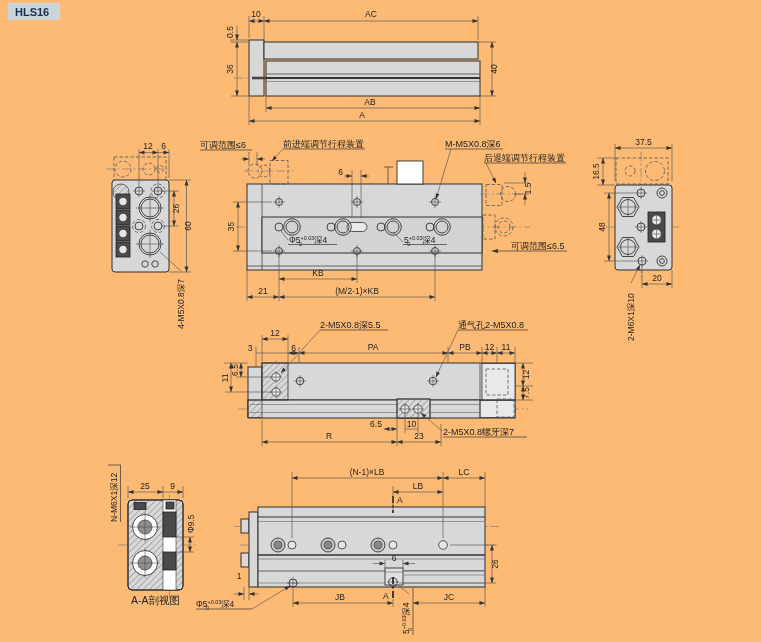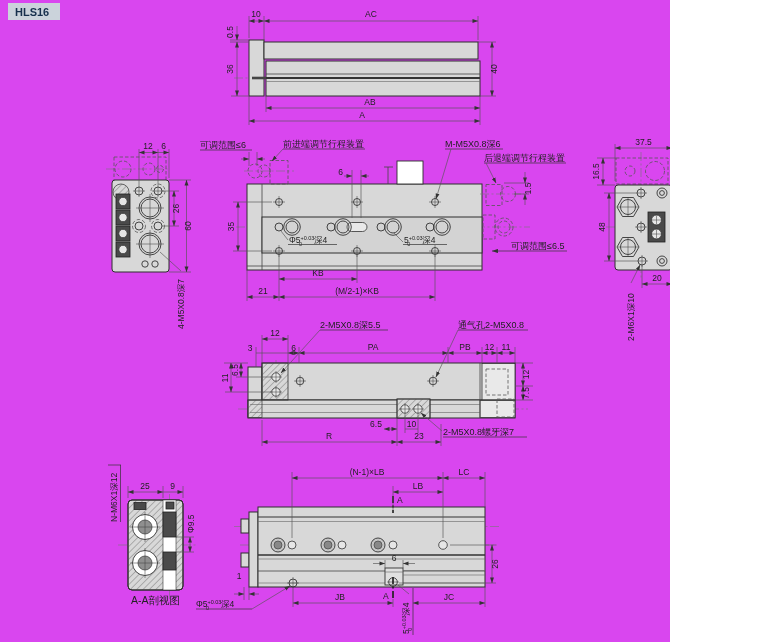--- a/index.html
+++ b/index.html
@@ -1,16 +1,16 @@
 <!DOCTYPE html>
 <html><head>
 <meta charset="utf-8">
 <style>
   html,body{margin:0;padding:0;background:#fff;}
-  .stage{position:relative;width:670px;height:642px;background:#d946ef;overflow:hidden;}
+  .stage{position:relative;width:761px;height:642px;background:#fdba74;overflow:hidden;}
   svg text{font-family:"Liberation Sans","DejaVu Sans",sans-serif;}
   .t{font-size:8.5px;fill:#222;}
   .tc{font-size:9px;fill:#222;}
   .tol{font-size:5.5px;}
   .cap{font-size:10.5px;fill:#222;}
   .hdr{font-size:11px;font-weight:bold;fill:#17304d;}
   .fB{fill:#d8d8d8;stroke:#2e2e2e;stroke-width:1;}
   .fB2{fill:#e9e9e9;stroke:#2e2e2e;stroke-width:.8;}
   .fW{fill:#fff;stroke:#2e2e2e;stroke-width:.9;}
   .o8{fill:none;stroke:#444;stroke-width:.8;}

